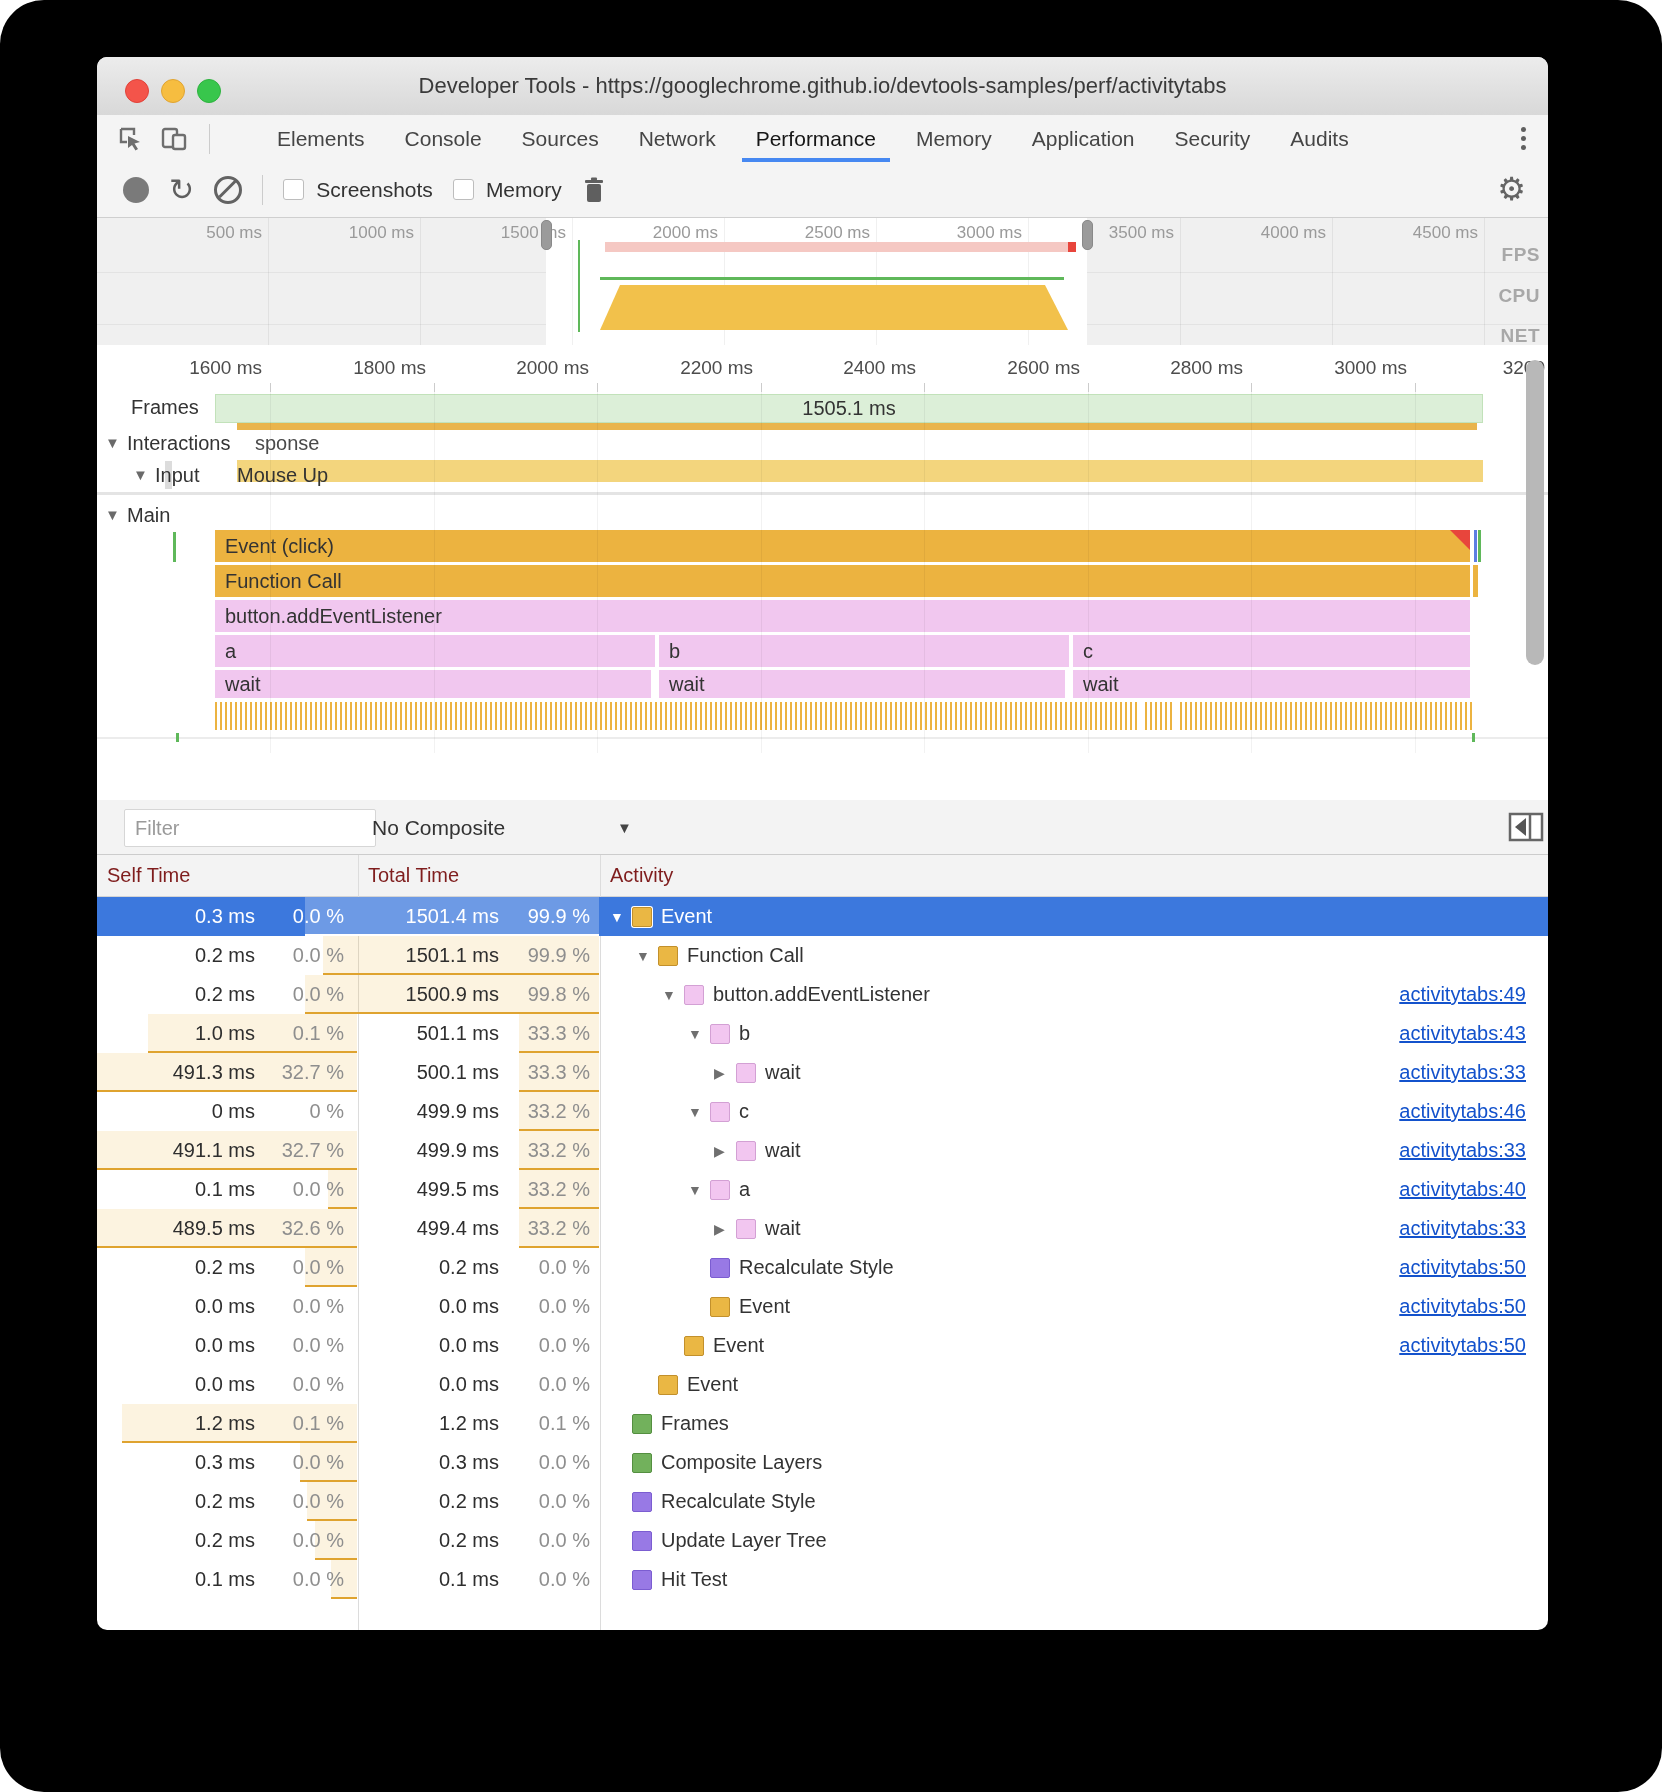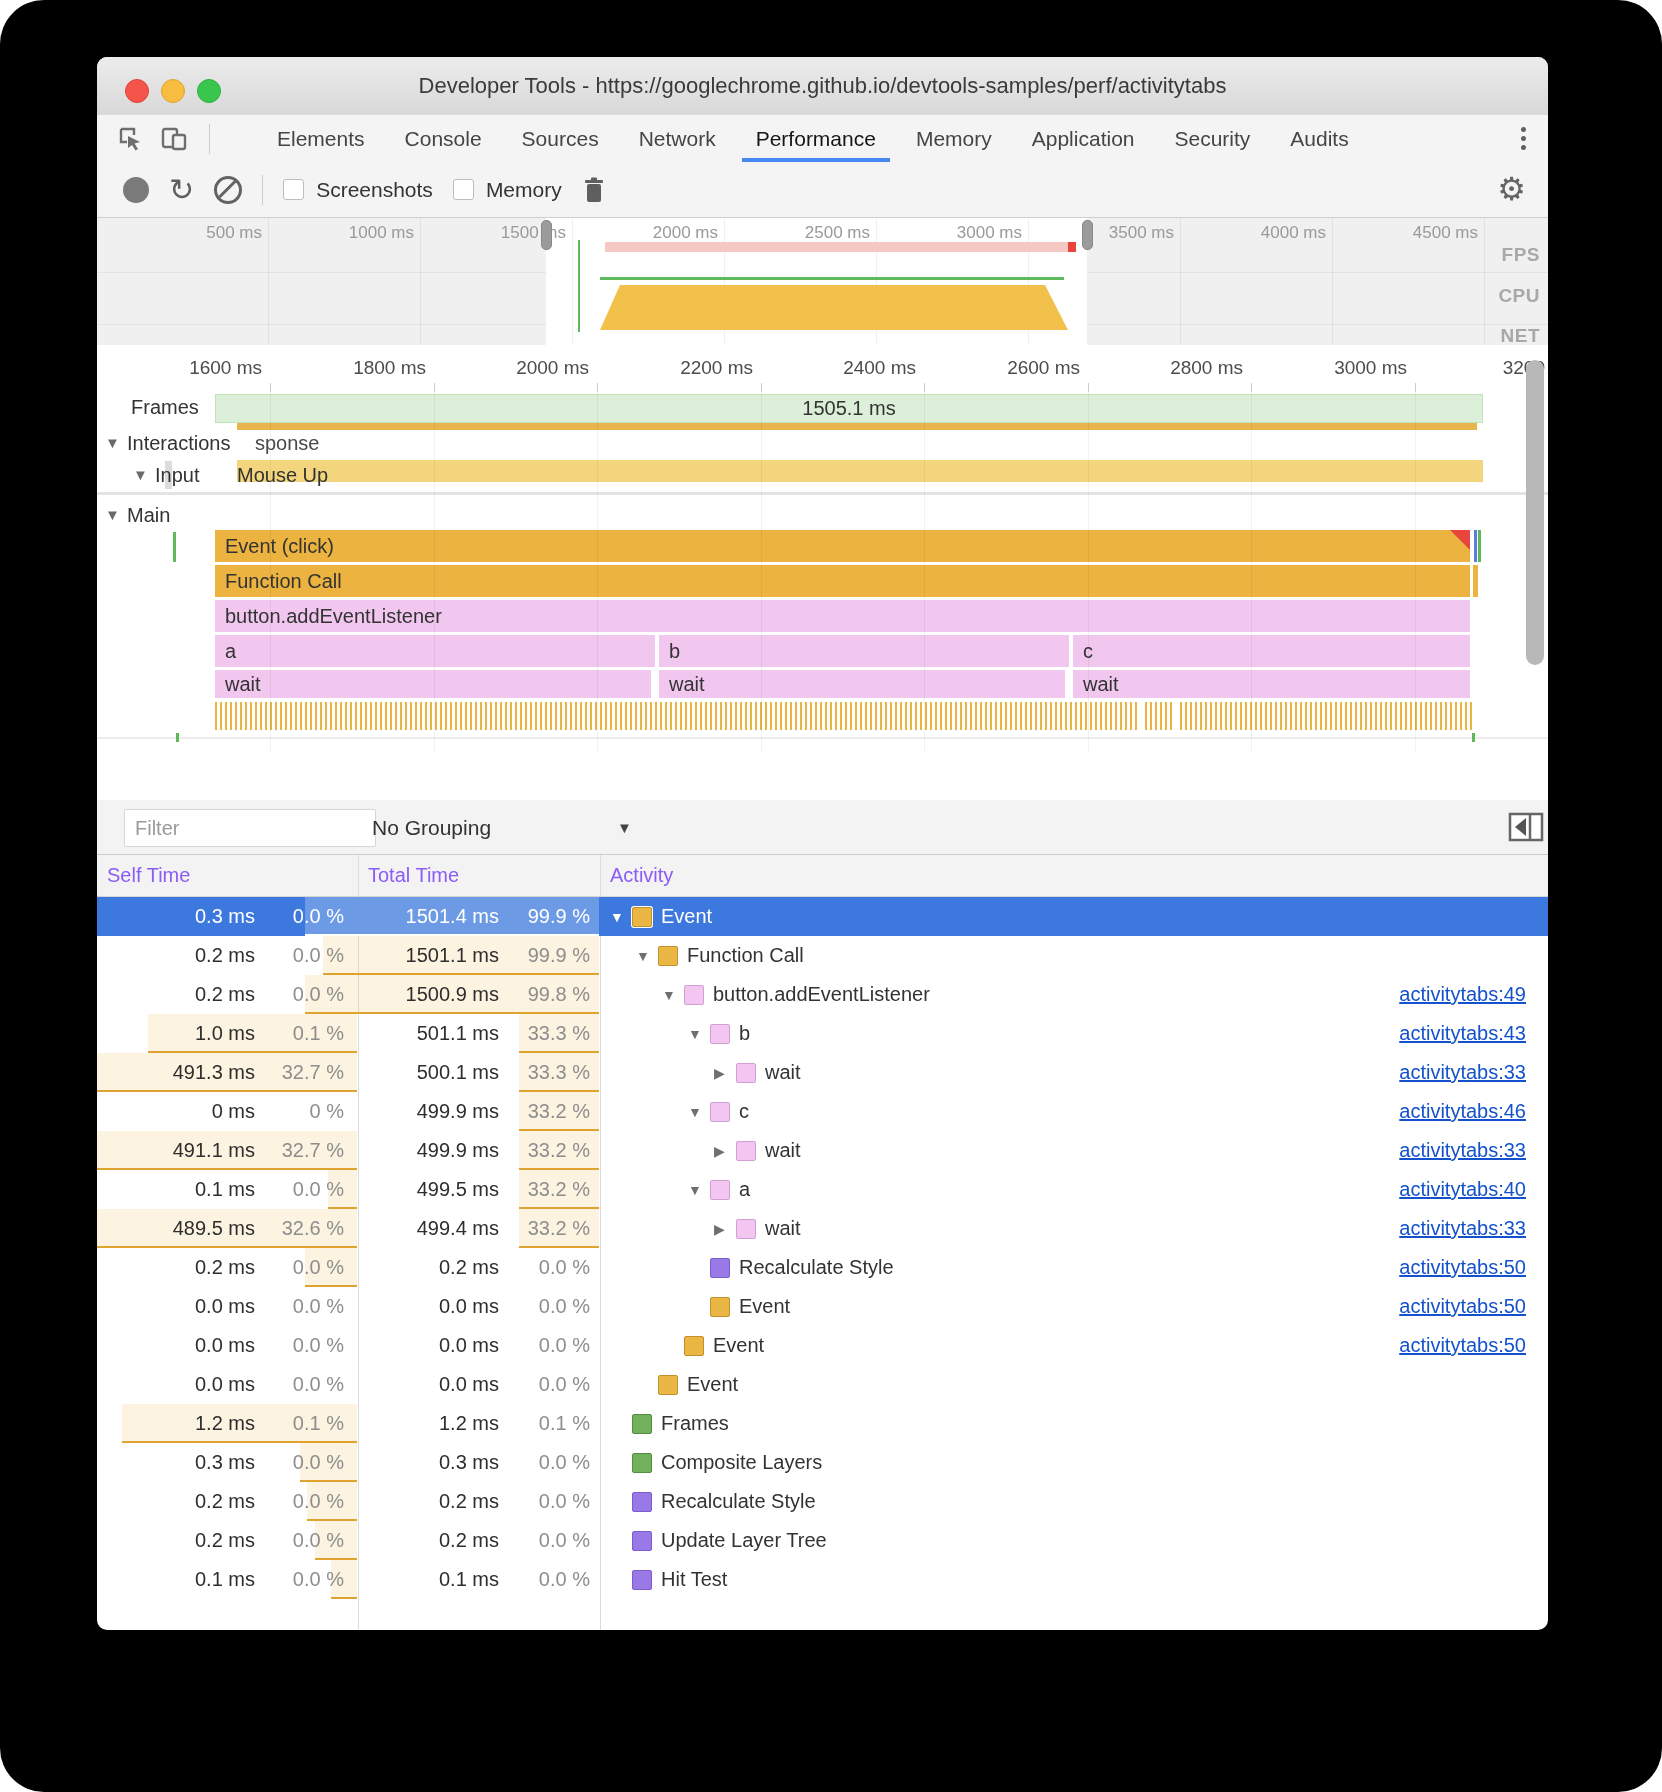--- a/index.html
+++ b/index.html
@@ -84,21 +84,21 @@
   .ptab{display:flex;align-items:center;padding:0 17px;font-size:21px;color:#4a4a4a;position:relative;}
   .ptab.active{background:#fff;border-left:1px solid #ccc;border-right:1px solid #ccc;margin-bottom:-1px;color:#333;}
   .filterrow{position:absolute;left:0;top:743px;width:100%;height:55px;background:#f3f3f3;border-bottom:1px solid #ccc;box-sizing:border-box;}
   .filter-input{position:absolute;left:27px;top:9px;width:230px;height:36px;border:1px solid #d6d6d6;border-radius:2px;font-size:20px;padding:0 10px;color:#333;font-family:"Liberation Sans",sans-serif;background:#fff;}
   .filter-input::placeholder{color:#9a9a9a;}
   .grouping{position:absolute;left:275px;top:0;height:55px;display:flex;align-items:center;font-size:21px;color:#333;}
   .group-arrow{position:absolute;left:520px;top:19px;font-size:15px;color:#444;}
   .side-toggle{position:absolute;left:1411px;top:11px;}
 
   
-  .thead{position:absolute;left:0;top:798px;width:100%;height:42px;background:#f3f3f3;border-bottom:1px solid #d4d4d4;box-sizing:border-box;font-size:20px;color:#8b5cf6;}
+  .thead{position:absolute;left:0;top:798px;width:100%;height:42px;background:#f3f3f3;border-bottom:1px solid #d4d4d4;box-sizing:border-box;font-size:20px;color:#7f1d1d;}
   .thead span{position:absolute;top:9px;}
   .col-div{position:absolute;top:798px;bottom:0;width:1px;background:#dcdcdc;z-index:1;}
   .rows{position:absolute;left:0;top:840px;width:100%;z-index:2;}
   .trow{position:relative;width:100%;height:39px;font-size:20px;}
   .trow.selected{background:var(--selection-blue);}
   .cell{position:absolute;top:0;height:39px;}
   .c-self{left:0;width:261px;}
   .c-total{left:261px;width:242px;}
   .c-act{left:503px;right:0;display:flex;align-items:center;}
   .heat{position:absolute;right:1px;top:0;height:37px;background:rgba(236,181,62,.16);border-bottom:2px solid var(--heat-underline);box-sizing:content-box;}
@@ -288,21 +288,21 @@
           <div class="grid" style="left: 1154px;"></div>
           <div class="grid" style="left: 1318px;"></div>
         </div>
     </div>
 
     <div class="vscroll"></div>
 
 
     <div class="filterrow">
       <input class="filter-input" placeholder="Filter" style="">
-      <div class="grouping">No Grouping</div>
+      <div class="grouping">No Composite</div>
       <div class="group-arrow">▼</div>
       <svg class="side-toggle" width="36" height="32" viewBox="0 0 36 32">
         <rect x="2" y="3" width="32" height="26" fill="#fff" stroke="#666" stroke-width="2.5"></rect>
         <polygon points="18,7 7,16 18,25" fill="#555"></polygon>
         <line x1="22" y1="3" x2="22" y2="29" stroke="#666" stroke-width="2.5"></line>
       </svg>
     </div>
 
     <div class="thead">
       <span style="left:10px">Self Time</span>

